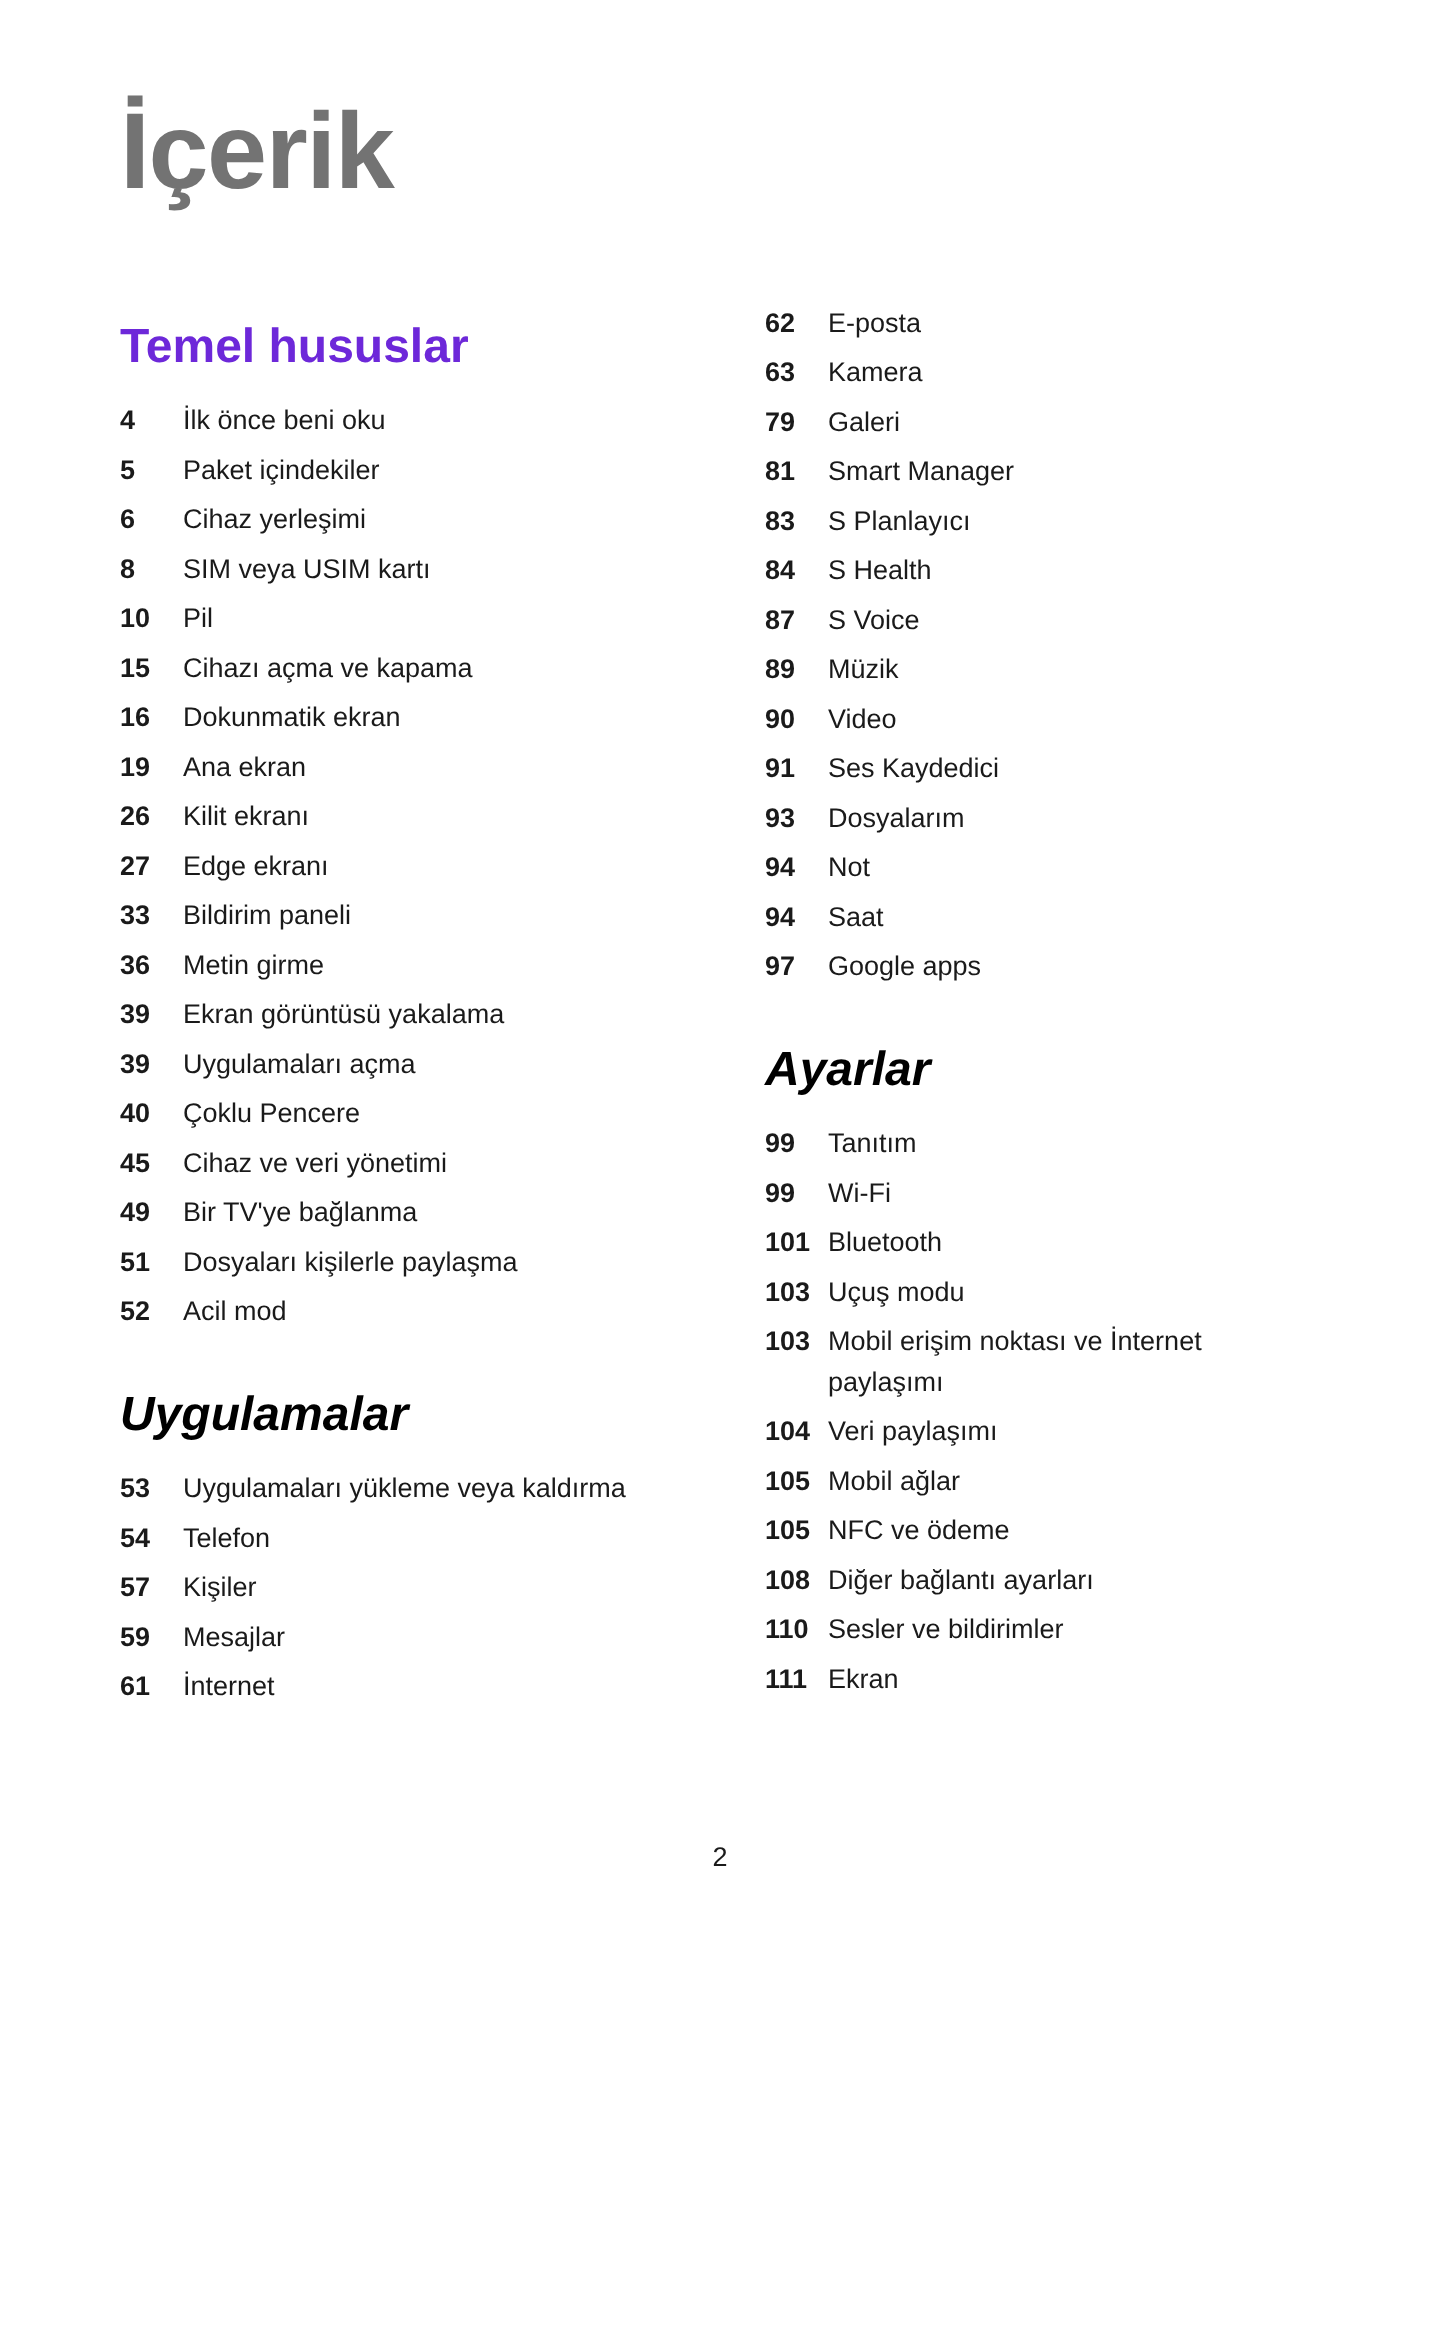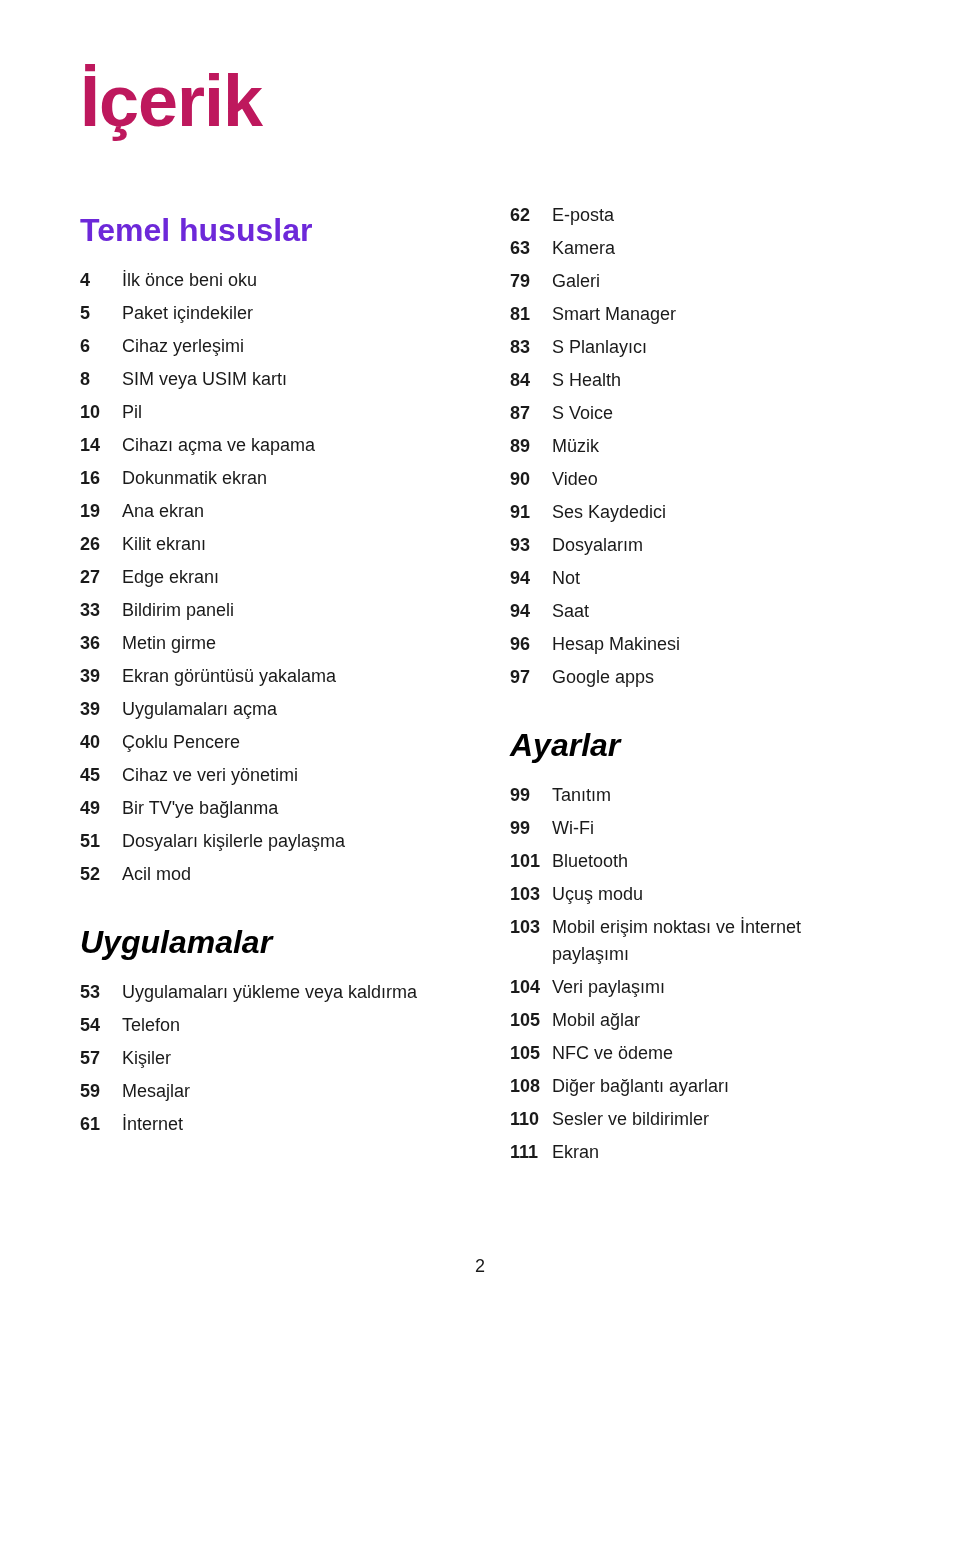--- a/index.html
+++ b/index.html
@@ -13,21 +13,21 @@
       font-family: 'Arial', sans-serif;
       color: #1a1a1a;
       width: 960px;
       min-height: 1563px;
       padding: 60px 80px 80px 80px;
     }
 
     .page-title {
       font-size: 72px;
       font-weight: bold;
-      color: #be185d;
+      color: #737373;
       margin-bottom: 60px;
       letter-spacing: -1px;
     }
 
     .content-wrapper {
       display: flex;
       gap: 60px;
     }
 
     .left-column {
@@ -113,21 +113,21 @@
         </li>
         <li class="toc-item">
           <span class="toc-number">8</span>
           <span class="toc-text">SIM veya USIM kartı</span>
         </li>
         <li class="toc-item">
           <span class="toc-number">10</span>
           <span class="toc-text">Pil</span>
         </li>
         <li class="toc-item">
-          <span class="toc-number">14</span>
+          <span class="toc-number">15</span>
           <span class="toc-text">Cihazı açma ve kapama</span>
         </li>
         <li class="toc-item">
           <span class="toc-number">16</span>
           <span class="toc-text">Dokunmatik ekran</span>
         </li>
         <li class="toc-item">
           <span class="toc-number">19</span>
           <span class="toc-text">Ana ekran</span>
         </li>
@@ -248,24 +248,20 @@
           <span class="toc-number">93</span>
           <span class="toc-text">Dosyalarım</span>
         </li>
         <li class="toc-item">
           <span class="toc-number">94</span>
           <span class="toc-text">Not</span>
         </li>
         <li class="toc-item">
           <span class="toc-number">94</span>
           <span class="toc-text">Saat</span>
-        </li>
-        <li class="toc-item">
-          <span class="toc-number">96</span>
-          <span class="toc-text">Hesap Makinesi</span>
         </li>
         <li class="toc-item">
           <span class="toc-number">97</span>
           <span class="toc-text">Google apps</span>
         </li>
       </ul>
 
     <div class="section-header">Ayarlar</div>
     <ul class="toc-list" id="ayarlar-list">
         <li class="toc-item">

